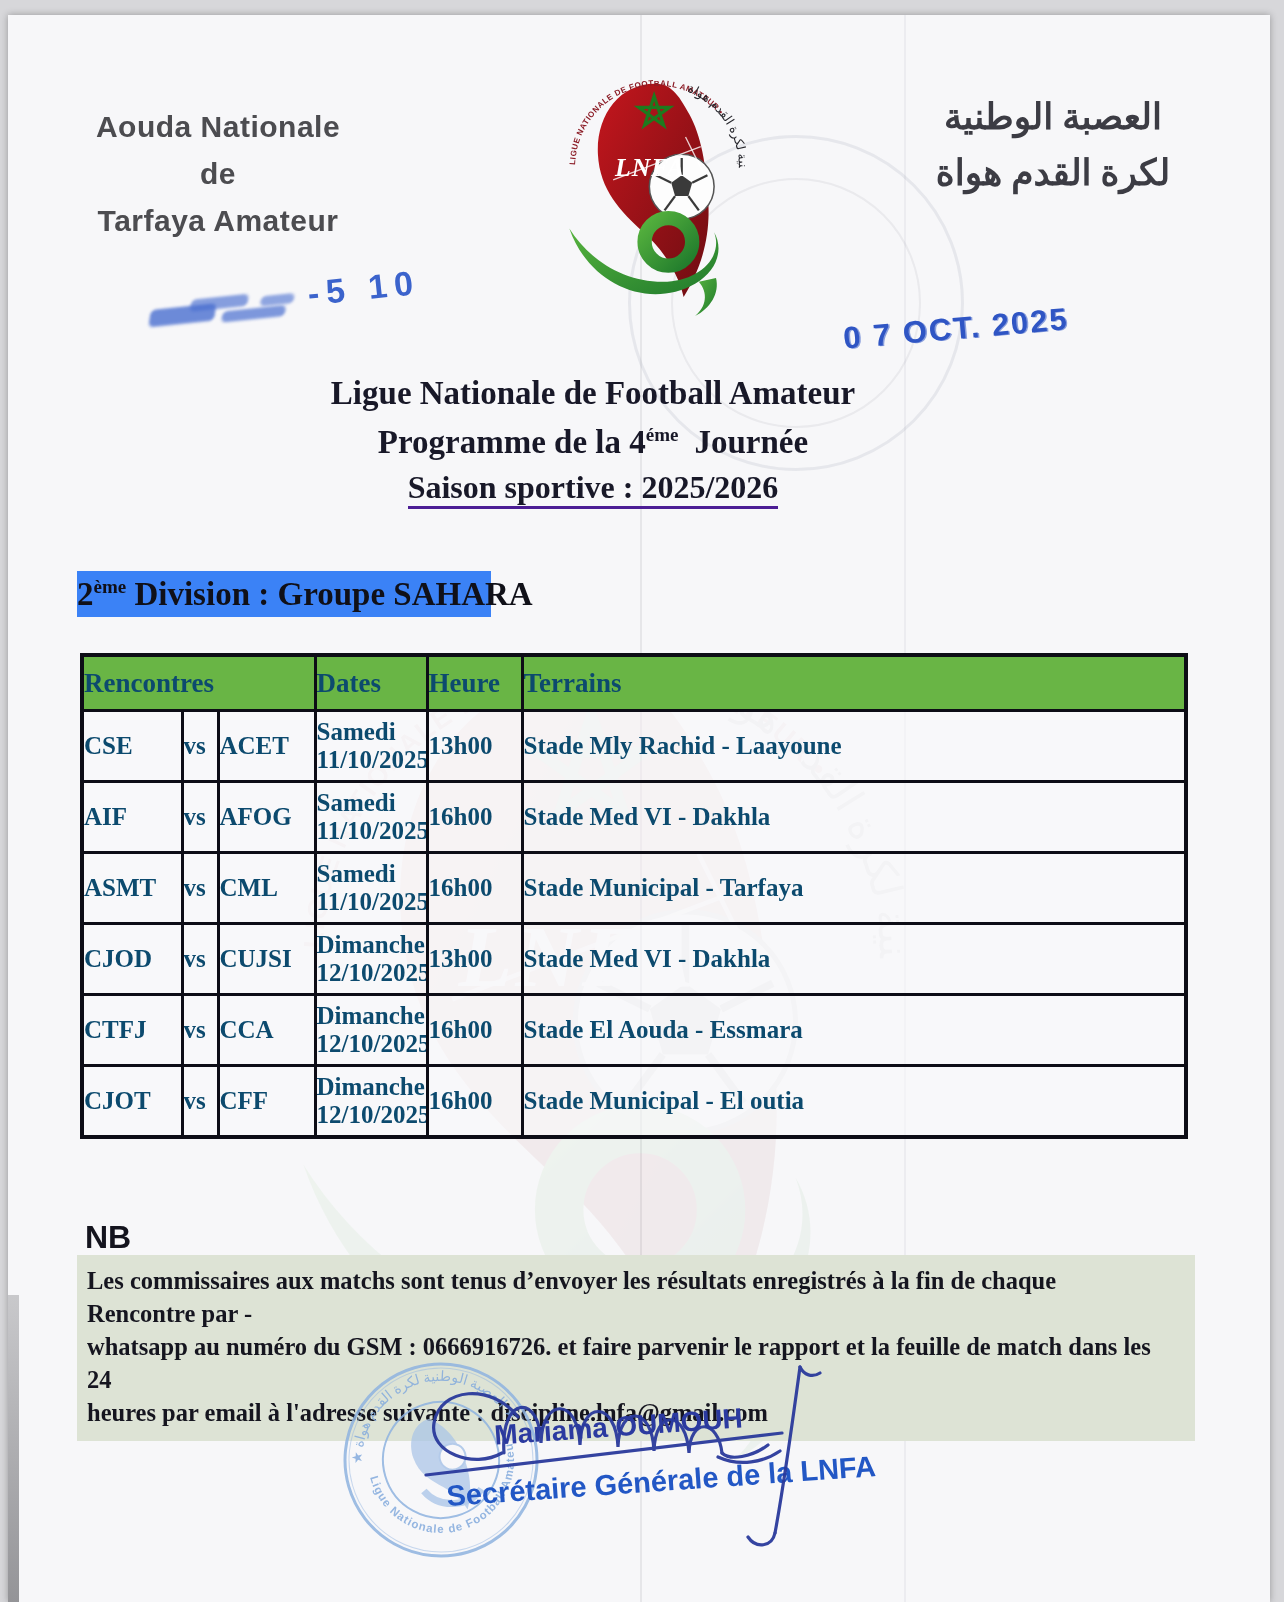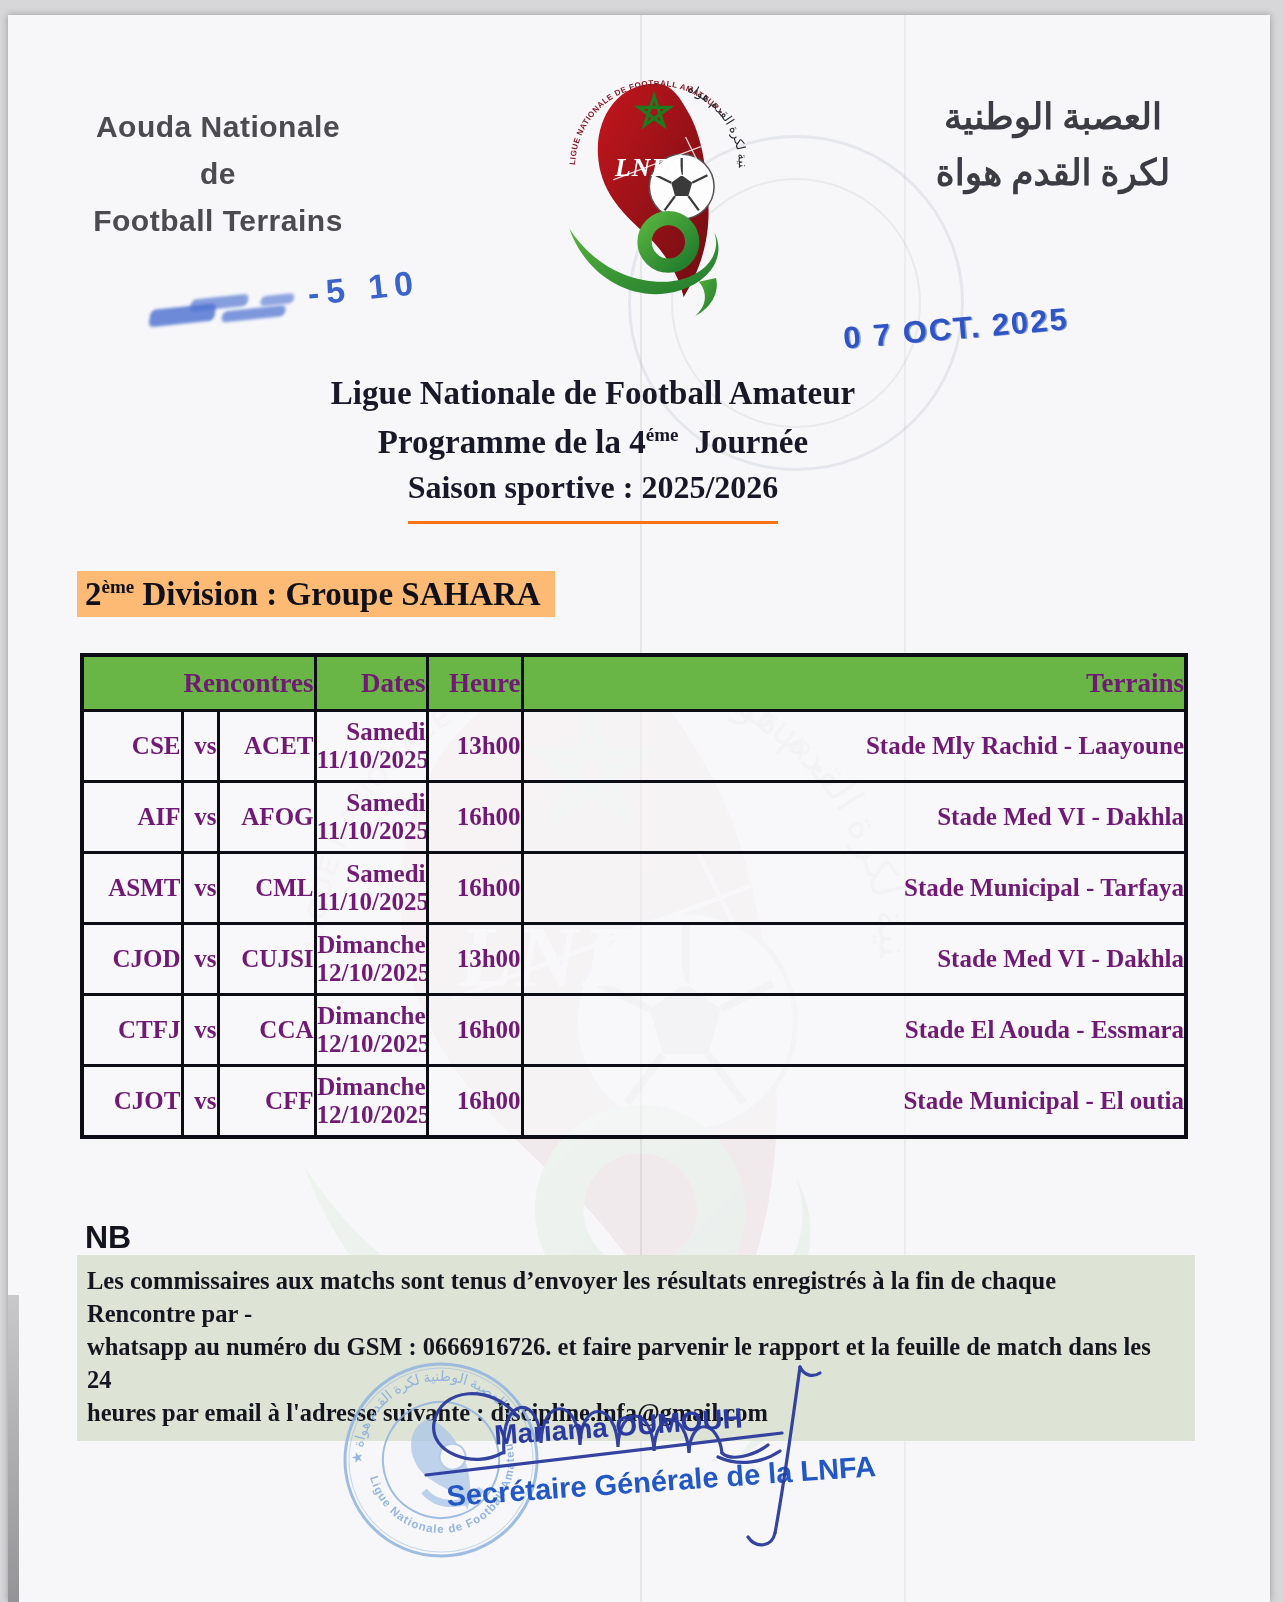--- a/index.html
+++ b/index.html
@@ -46,32 +46,32 @@
     text-shadow:1.4px .6px 0 rgba(47,85,196,.55)}
 
   
   .title-block{position:absolute;left:170px;top:358px;width:830px;text-align:center;
     font-weight:bold;color:#181828}
   .title-l1{font-size:33px;line-height:40px}
   .title-l2{font-size:33px;line-height:44px}
   .title-l2 sup{font-size:19px}
   .title-l2 .gap{display:inline-block;width:16px}
   .title-l3{font-size:32px;line-height:46px}
-  .title-l3 span{border-bottom:3px solid #f97316;padding-bottom:16px}
-
-  .division-banner{position:absolute;left:69px;top:556px;width:478px;height:46px;
-    background:#fdba74;display:flex;align-items:center;padding-left:8px;box-sizing:border-box}
+  .title-l3 span{border-bottom:3px solid #4c1d95;padding-bottom:1px}
+
+  .division-banner{position:absolute;left:69px;top:556px;width:414px;height:46px;
+    background:#3b82f6;display:flex;align-items:center;box-sizing:border-box}
   .division-banner .txt{font-weight:bold;font-size:33px;color:#101018;white-space:nowrap}
   .division-banner sup{font-size:19px}
 
   
   table.sched{position:absolute;left:72px;top:638px;width:1108px;table-layout:fixed;
     border-collapse:collapse;border:4px solid #0d0d16;background:transparent}
-  table.sched th,table.sched td{border:3px solid #0d0d16;text-align:right;
-    vertical-align:middle;padding:0;font-weight:bold;color:#701a75;overflow:hidden}
+  table.sched th,table.sched td{border:3px solid #0d0d16;text-align:left;
+    vertical-align:middle;padding:0;font-weight:bold;color:#0c4a6e;overflow:hidden}
   table.sched th{background:#69b545;font-size:27px;height:52px}
   table.sched td{height:68px;font-size:25px;background:rgba(250,250,252,.55)}
   td.c-team{font-size:24px}
   td.c-vs{font-size:15px}
   td.c-date{font-size:24px;line-height:28px}
   td.c-venue{font-size:26px}
 
   
   .nb-label{position:absolute;left:77px;top:1196px;font-family:"Liberation Sans",sans-serif;
     font-weight:bold;font-size:32px;color:#14141e;border-bottom:4px solid #14141e;
@@ -145,21 +145,21 @@
   <div class="edge-shade"></div>
 
   <div class="ghost-circle"></div>
 
   <svg class="watermark" width="680" height="907">
     <use href="#lnfa-logo" width="680" height="907"></use>
   </svg>
 
   <div class="org-left">
     <div>Aouda Nationale de</div>
-    <div>Football Terrains</div>
+    <div>Tarfaya Amateur</div>
   </div>
 
   <div class="logo-box">
     <svg width="200" height="267">
         <use href="#lnfa-logo" width="200" height="267"></use>
       </svg>
   </div>
 
   <div class="org-arabic" dir="rtl">
     <div>العصبة الوطنية</div>

